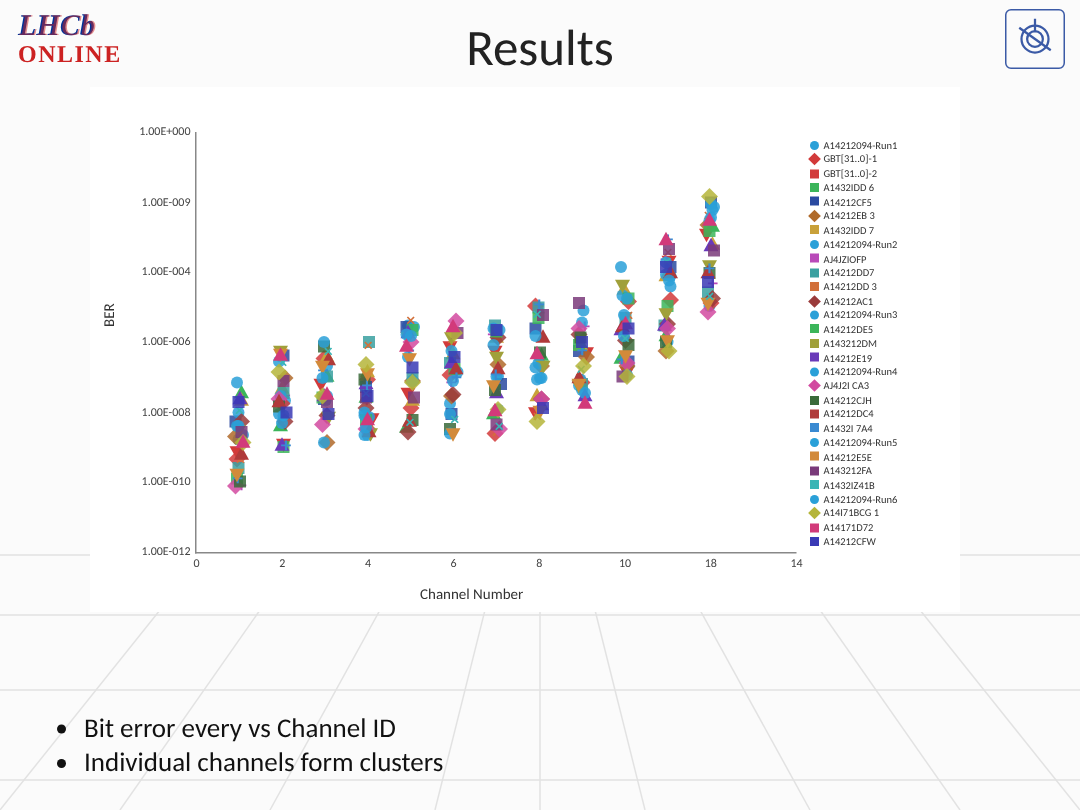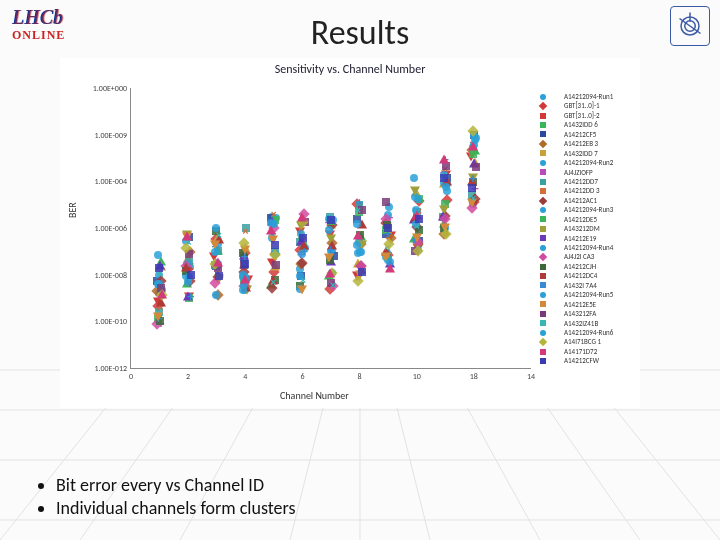--- a/index.html
+++ b/index.html
@@ -23,21 +23,21 @@
     position: absolute;
     top: 8px; left: 12px;
     font-family: "Times New Roman", serif;
     font-style: italic;
     font-weight: bold;
     font-size: 20px;
     line-height: 0.9;
   }
   .logo-lhcb .main { color: #003399; }
   .logo-lhcb .shadow { color: #cc2222; position: relative; top: -18px; left: 1px; opacity:0.5;}
-  .logo-lhcb .online { font-size: 12px; color: #cc2222; font-style: normal; letter-spacing: 1px; display:block; margin-top:-14px;}
+  .logo-lhcb .online { font-size: 16px; color: #cc2222; font-style: normal; letter-spacing: 1px; display:block; margin-top:-14px;}
   .logo-cern {
     position: absolute;
     top: 6px; right: 10px;
     width: 38px; height: 38px;
     border: 1px solid #3b5aa6;
     border-radius: 4px;
     display: flex;
     align-items: center;
     justify-content: center;
   }
@@ -108,21 +108,21 @@
   }
   .legend {
     position: absolute;
     right: 4px;
     top: 34px;
     width: 96px;
     font-size: 7px;
     line-height: 1.35;
     color: #333;
   }
-  .legend-row { display: flex; align-items: center; gap: 18px; }
+  .legend-row { display: flex; align-items: center; gap: 3px; }
   .legend-mark { width: 6px; height: 6px; flex: none; }
   .bullets {
     position: absolute;
     left: 34px;
     bottom: 20px;
     font-size: 18px;
     color: #111;
   }
   .bullets ul { margin: 0; padding-left: 22px; }
   .bullets ul ul { padding-left: 36px; font-size: 17px; }
@@ -169,21 +169,20 @@
       <circle cx="20" cy="20" r="12" fill="none" stroke="#3b5aa6" stroke-width="2"></circle>
       <circle cx="20" cy="20" r="7" fill="none" stroke="#3b5aa6" stroke-width="2"></circle>
       <line x1="6" y1="10" x2="34" y2="30" stroke="#3b5aa6" stroke-width="2"></line>
       <line x1="20" y1="2" x2="20" y2="14" stroke="#3b5aa6" stroke-width="2"></line>
     </svg>
 </div>
 
 <div class="title">Results</div>
 
 <div class="chart-panel">
-  <div class="chart-title">Sensitivity vs. Channel Number</div>
   <div class="ylabel">BER</div>
   <div class="xlabel">Channel Number</div>
   <div class="plot-area" id="plot">
       <div class="ytick" style="top: 0px;">1.00E+000</div>
       <div class="ytick" style="top: 46.6667px;">1.00E-009</div>
       <div class="ytick" style="top: 93.3333px;">1.00E-004</div>
       <div class="ytick" style="top: 140px;">1.00E-006</div>
       <div class="ytick" style="top: 186.667px;">1.00E-008</div>
       <div class="ytick" style="top: 233.333px;">1.00E-010</div>
       <div class="ytick" style="top: 280px;">1.00E-012</div>

